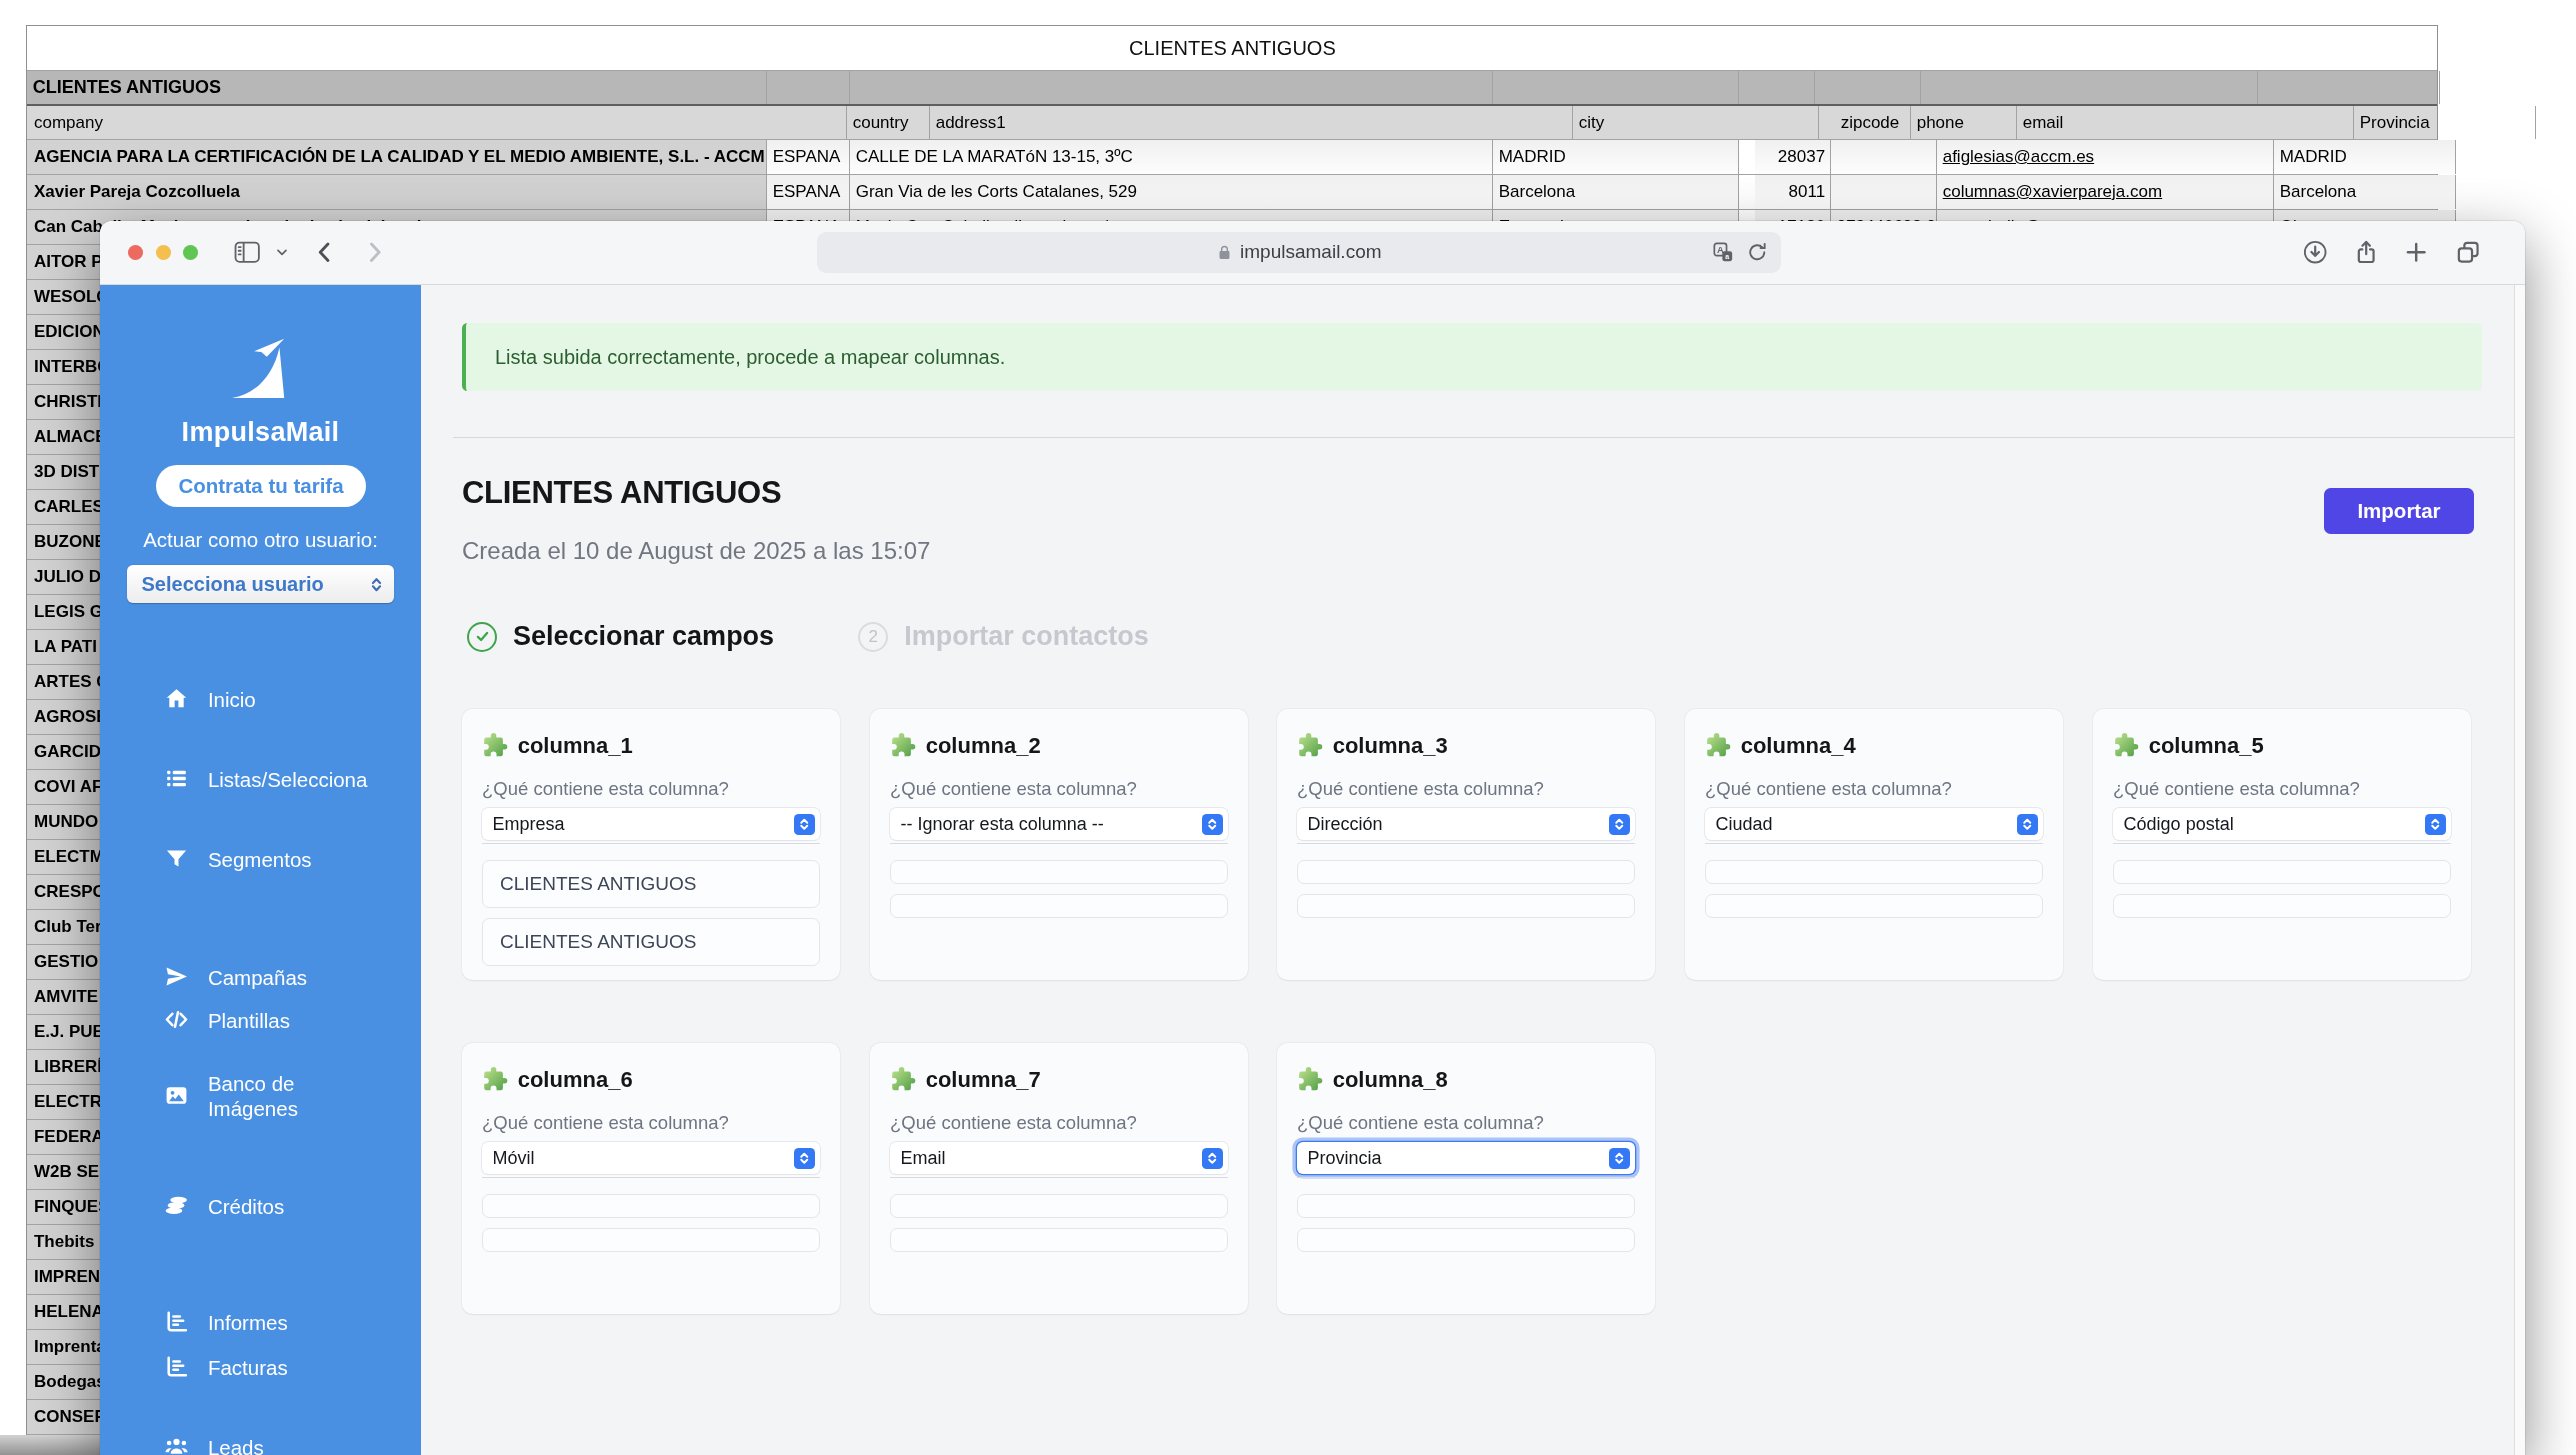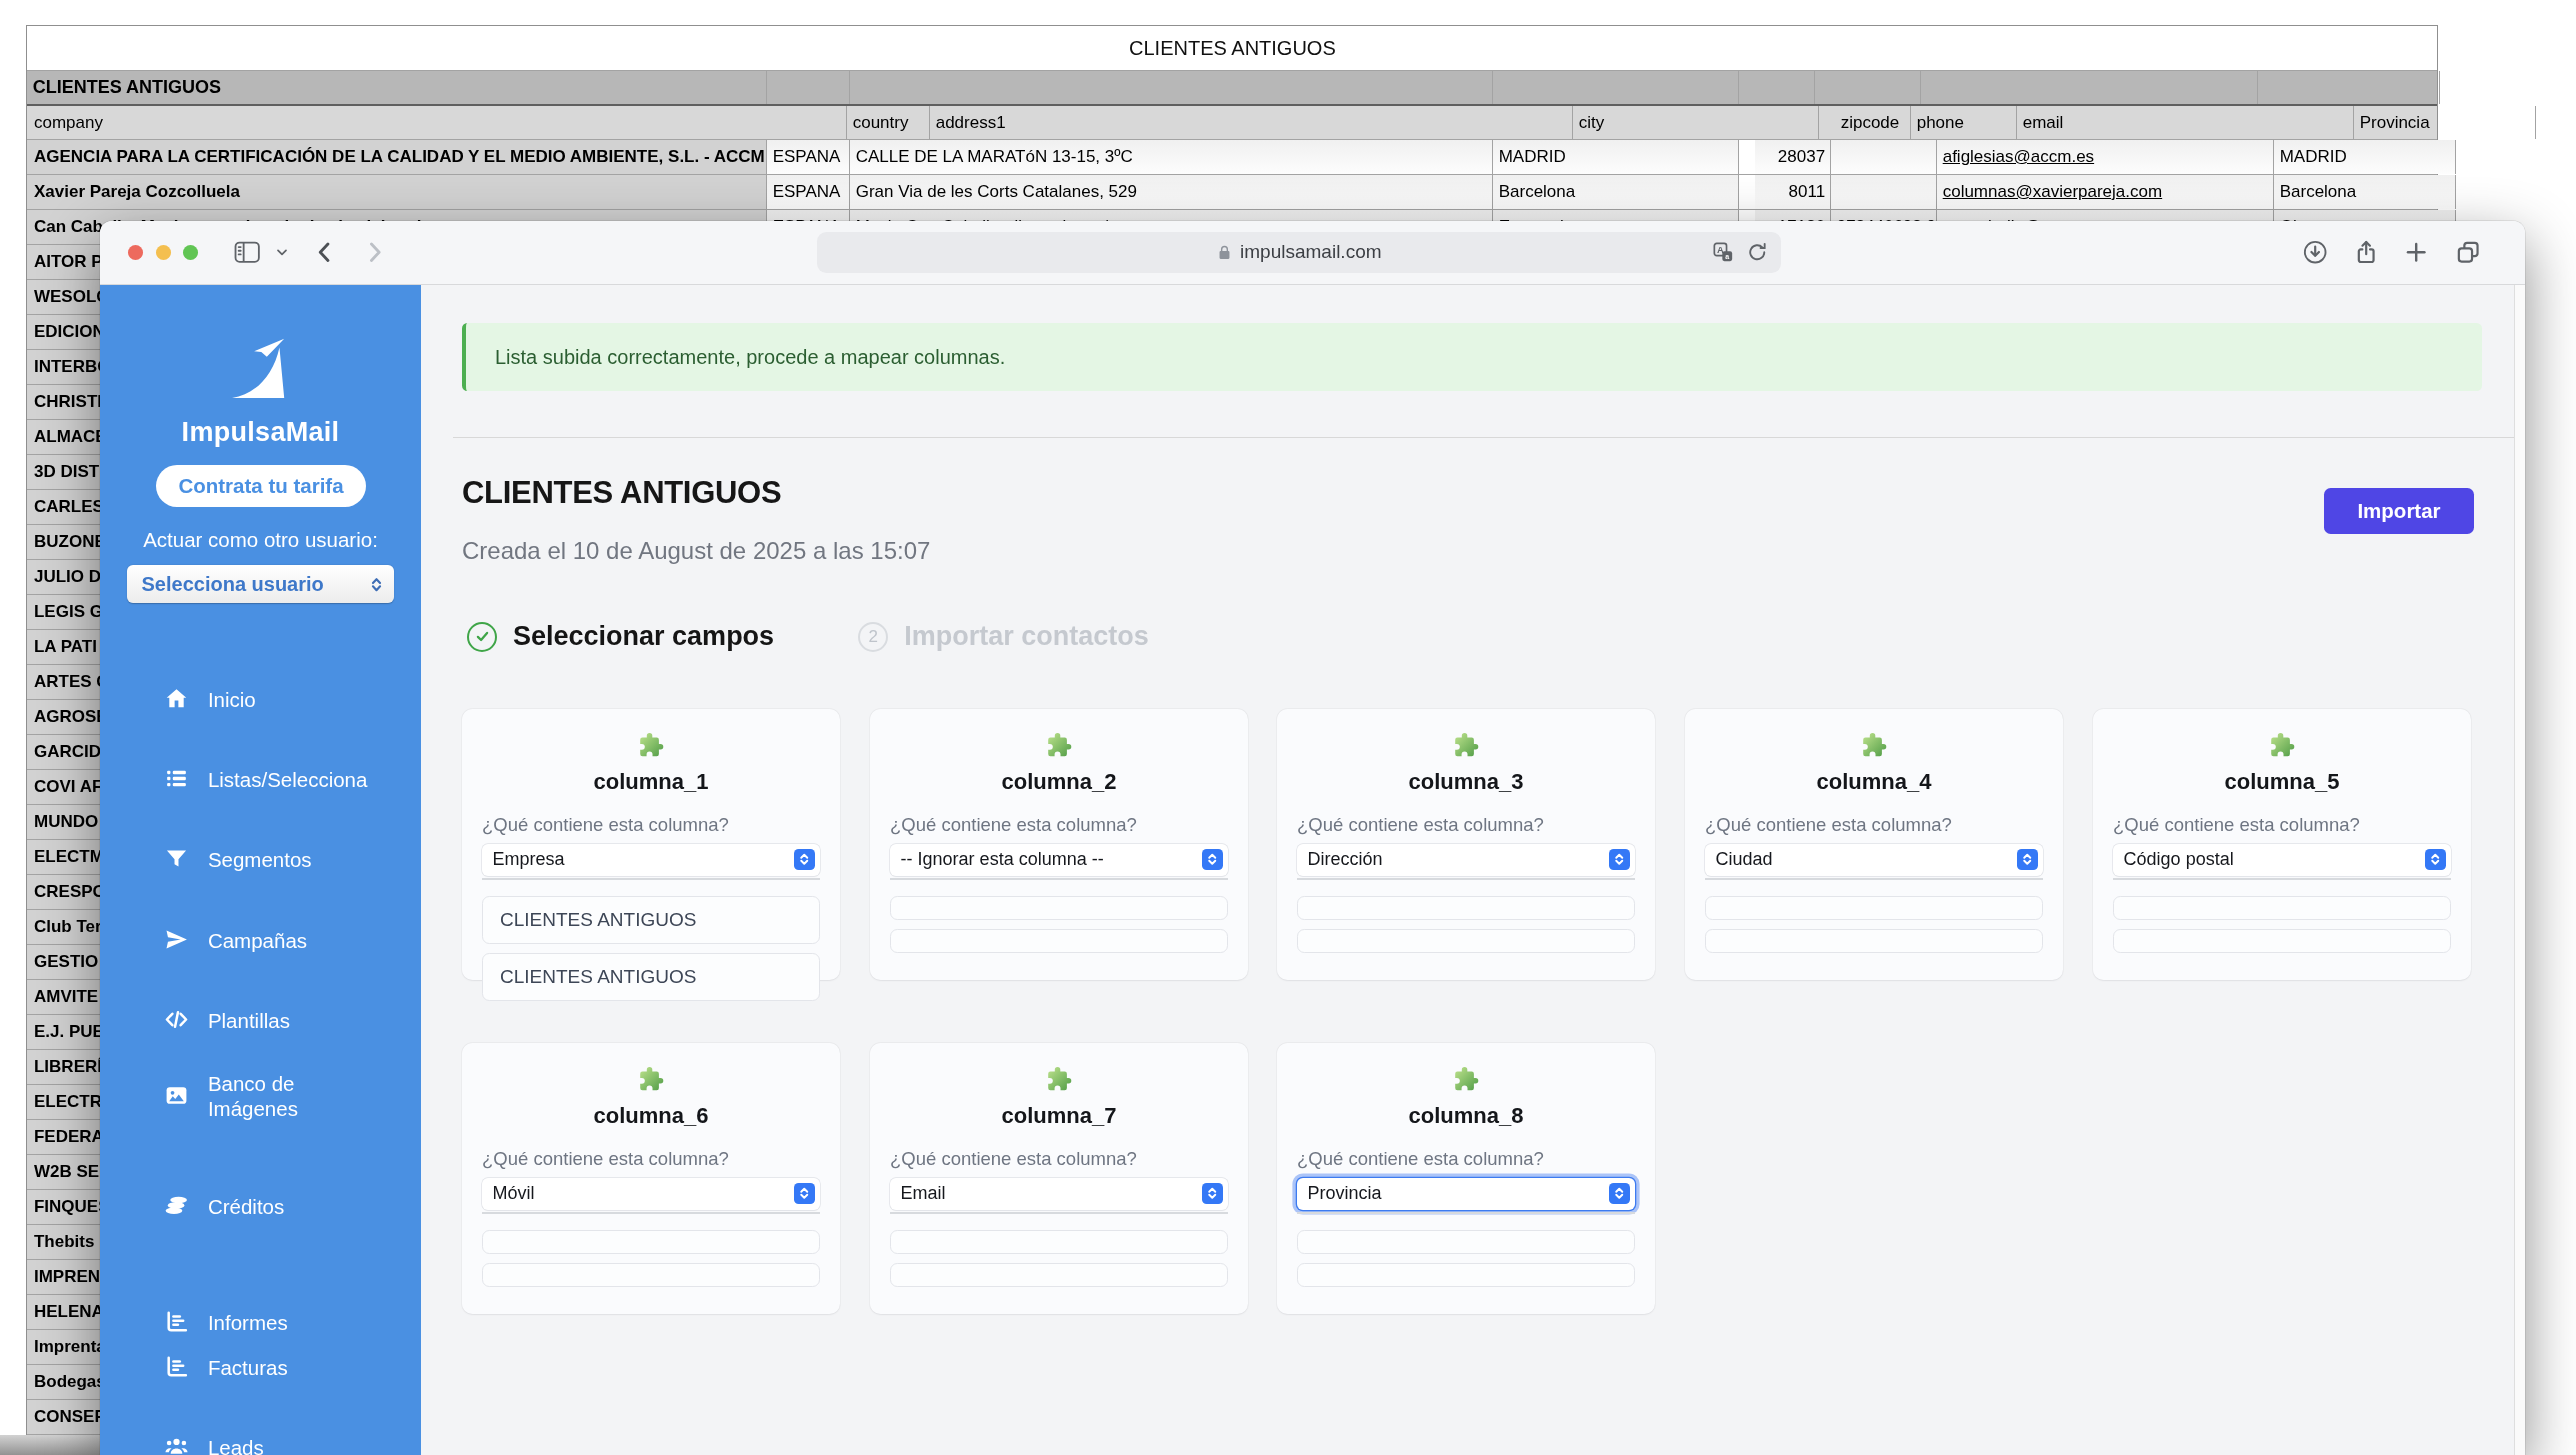--- a/index.html
+++ b/index.html
@@ -80,21 +80,21 @@
   .step-circle.done{border:2px solid #3fa548;}
   .step-circle.done svg{width:17px;height:17px;}
   .step-circle.todo{border:2px solid #d9dce0;color:#bfc4cb;font-size:17px;}
   .step-label{font-size:27px;font-weight:bold;}
   .step-label.done{color:#151515;}
   .step-label.todo{color:#c5c9cf;}
   .step-gap{width:52px;}
 
   .card{position:absolute;width:378px;height:271px;background:#fafbfd;border-radius:10.6px;box-sizing:border-box;
     padding:22.5px 20px;box-shadow:0 0.7px 2px rgba(16,24,40,.06),0 0 0 0.7px rgba(16,24,40,.03);}
-  .card-head{display:flex;align-items:center;gap:9.3px;flex-direction:column;}
+  .card-head{display:flex;align-items:center;gap:9.3px;}
   .card-head svg{width:26.4px;height:26.4px;}
   .card-name{font-size:22px;font-weight:bold;color:#14161a;}
   .card-q{margin-top:18.5px;font-size:18.5px;color:#6e7582;}
   .sel{margin-top:8px;height:32px;background:#fff;border-radius:6px;display:flex;align-items:center;
     padding:0 5.3px 0 10.6px;box-shadow:0 0 0 0.7px #e0e2e7,0 0.7px 1.3px rgba(0,0,0,.06);cursor:pointer;}
   .sel.focused{box-shadow:0 0 0 1.3px #3d7bf0,0 0 0 4.6px #abc4f8;}
   .sel-val{flex:1;font-size:18px;color:#16181d;white-space:nowrap;overflow:hidden;}
   .sel-stepper{flex:none;width:21px;height:21px;border-radius:4.6px;background:#3478f6;display:flex;align-items:center;justify-content:center;}
   .sel-stepper svg{width:14.5px;height:14.5px;}
   .sel-underline{margin-top:2.6px;height:1.3px;background:#d7dade;}
@@ -647,21 +647,21 @@
               <span class="nav-label">Listas/Selecciona</span>
             </div>
             <div class="nav-item" style="top: 553px;">
               <span class="nav-icon">
                 <svg viewBox="0 0 24 24" fill="#fff">
                   <path d="M2.8 4.2h18.4l-7.3 8.5v7l-3.8-2.3v-4.7z"></path>
                 </svg>
               </span>
               <span class="nav-label">Segmentos</span>
             </div>
-            <div class="nav-item" style="top: 634px;">
+            <div class="nav-item" style="top: 671px;">
               <span class="nav-icon">
                 <svg viewBox="0 0 24 24" fill="#fff">
                   <path d="M2.4 20.6 22 12 2.4 3.4l1.4 6.5L16 12 3.8 14.1z"></path>
                 </svg>
               </span>
               <span class="nav-label">Campañas</span>
             </div>
             <div class="nav-item" style="top: 714px;">
               <span class="nav-icon">
                 <svg viewBox="0 0 24 24" fill="none" stroke="#fff" stroke-width="2.4" stroke-linecap="round" stroke-linejoin="round">

